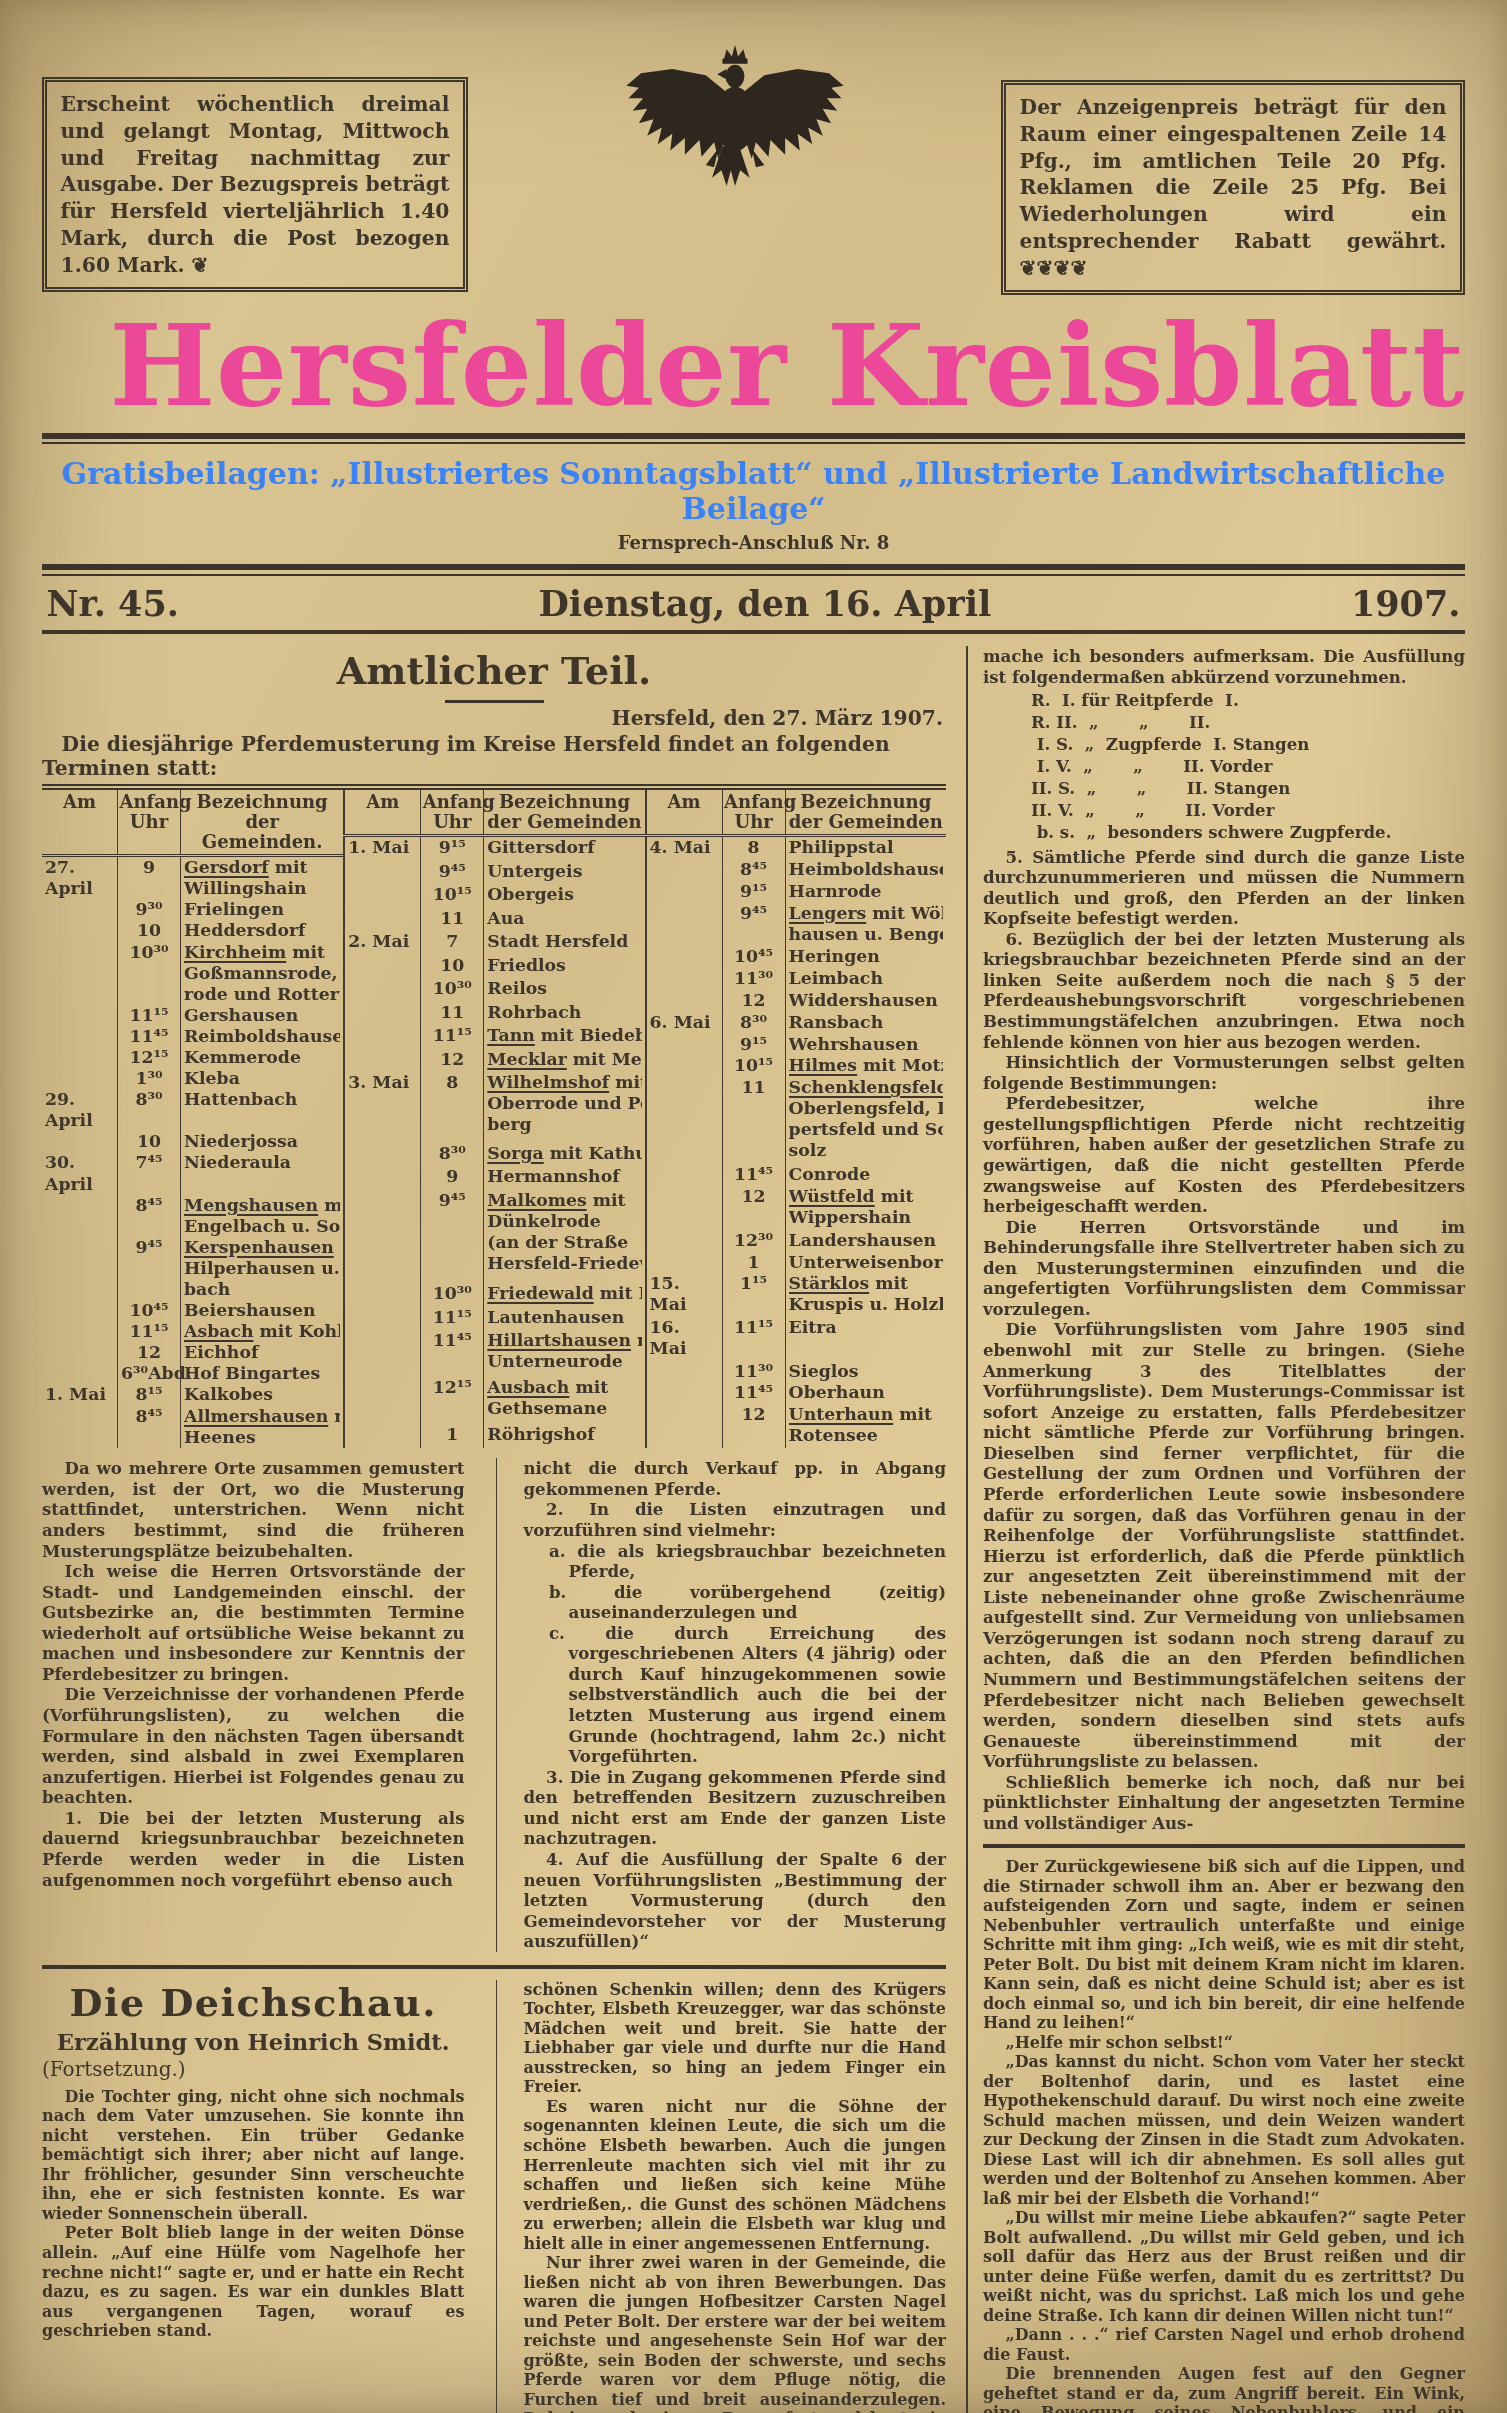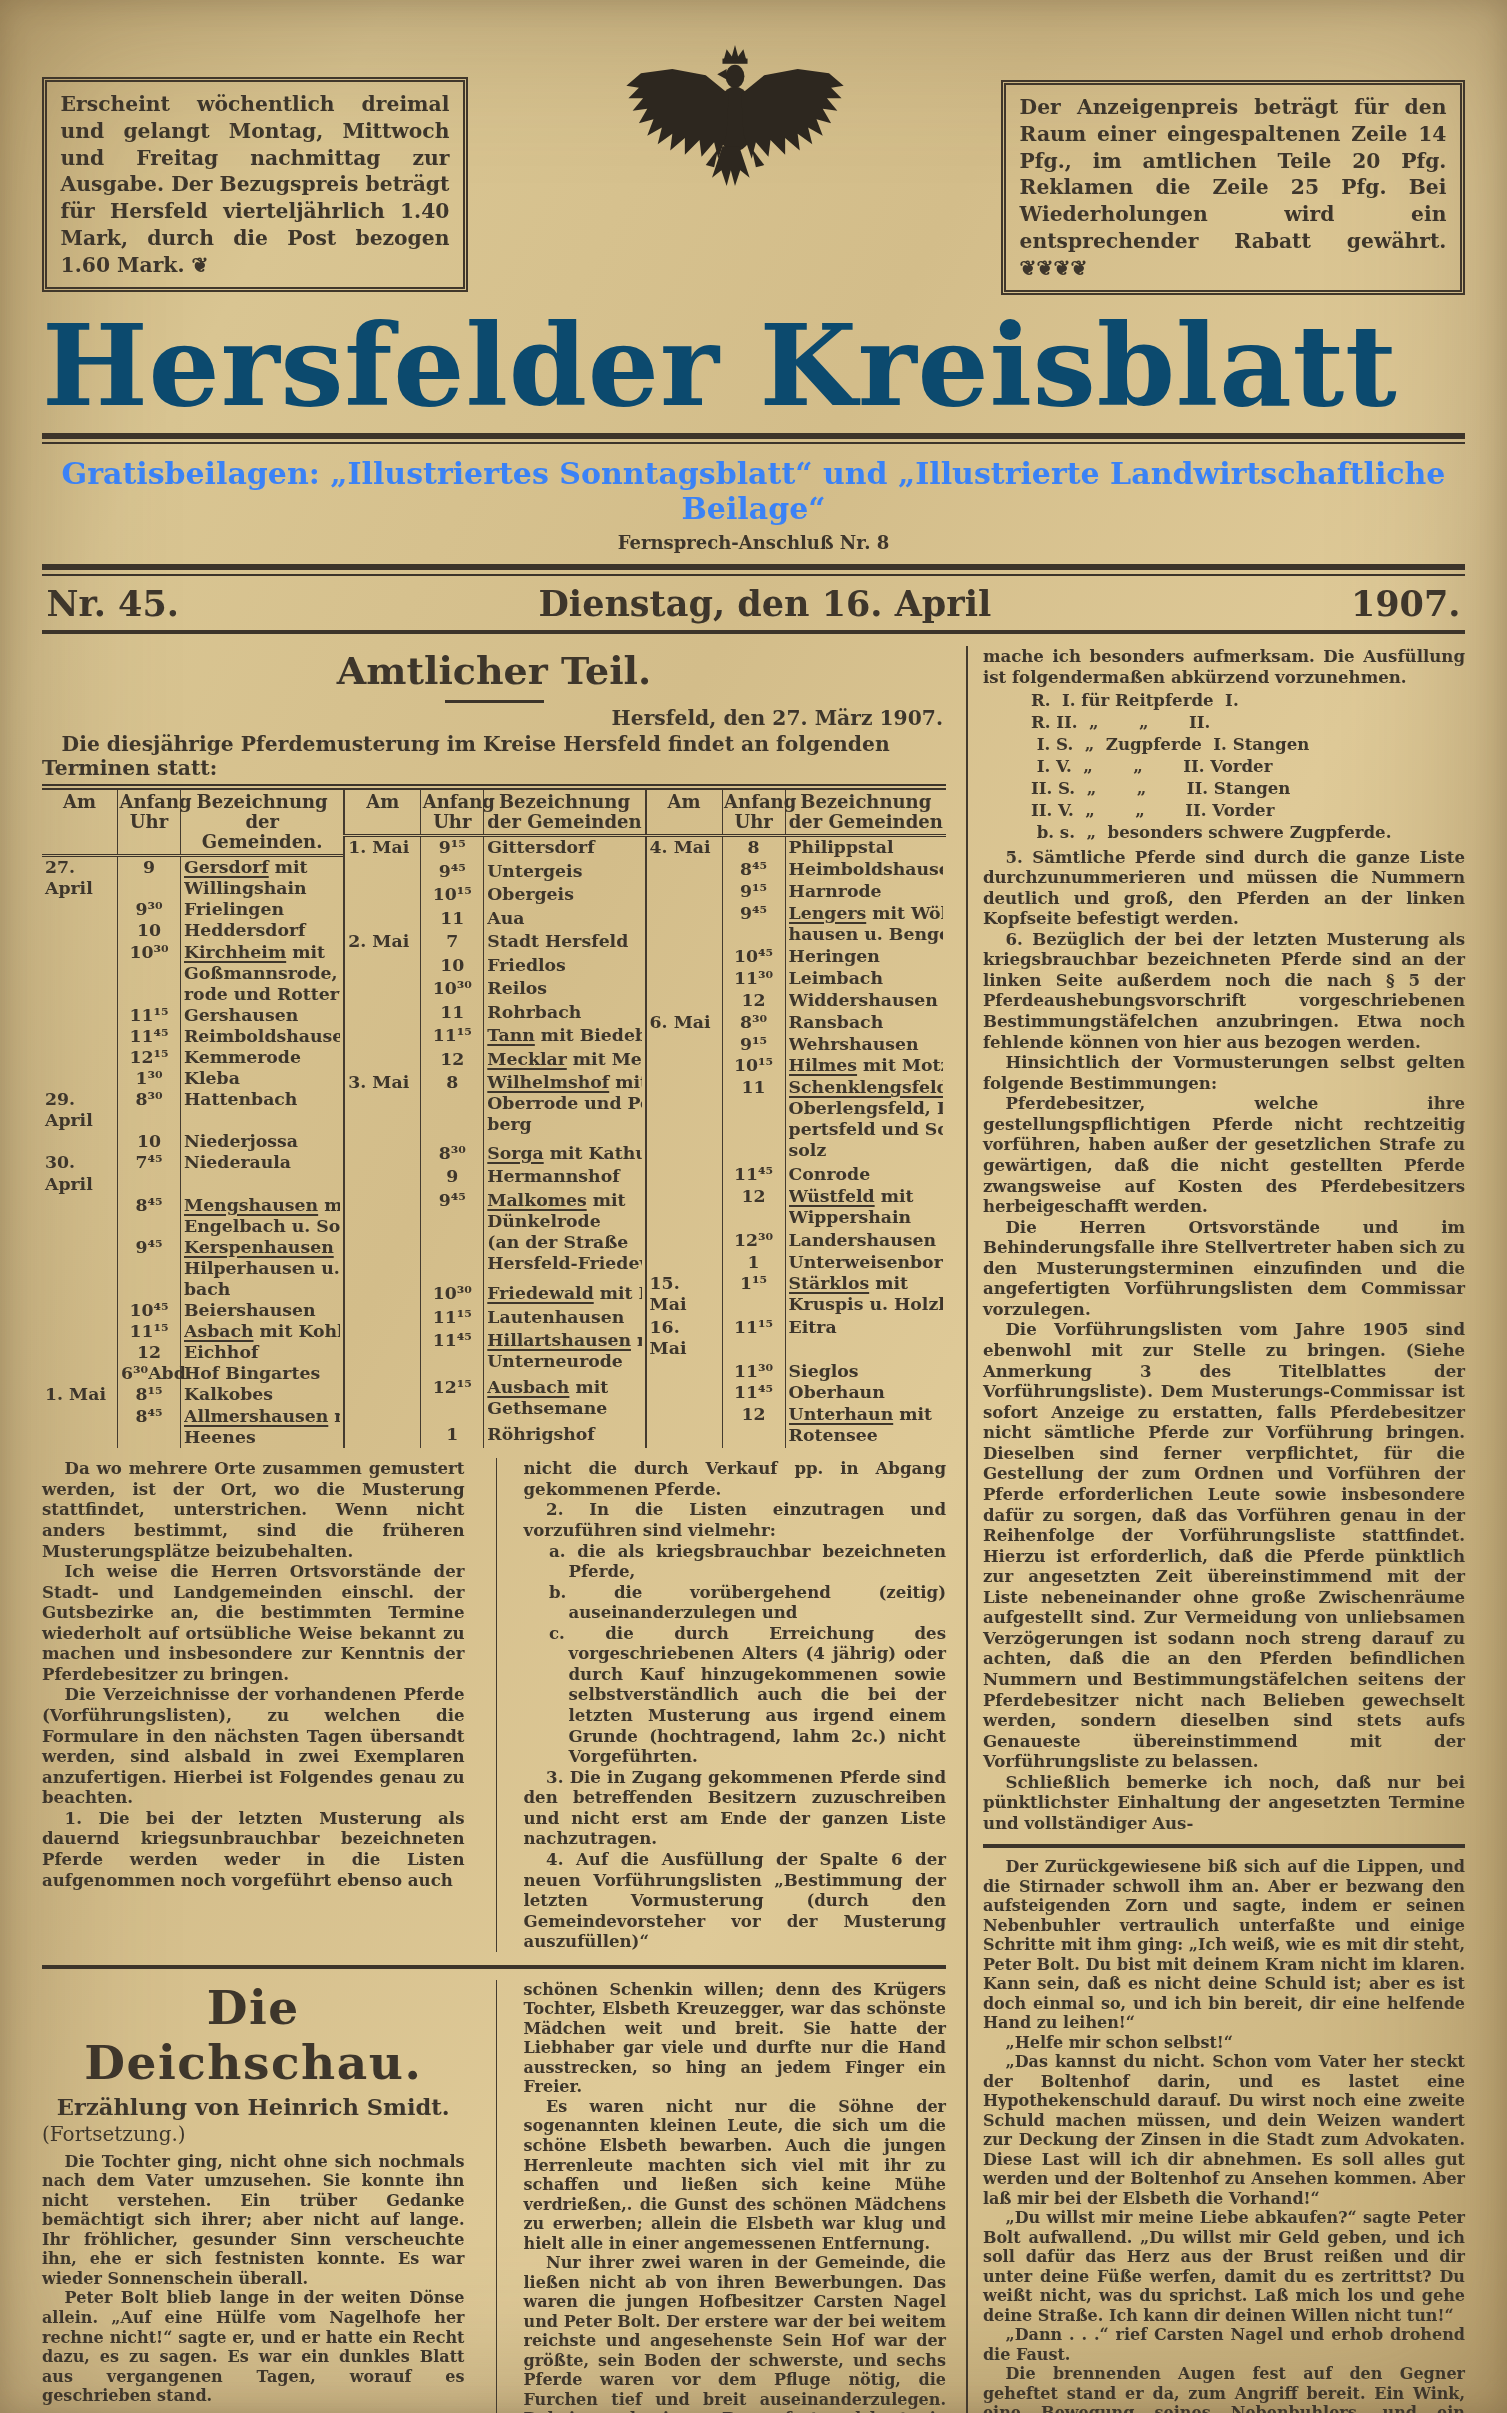--- a/index.html
+++ b/index.html
@@ -19,23 +19,23 @@
   .notice{
     border:5.3px double #40372b;padding:9px 13.6px;
     font-size:20.3px;line-height:1.32;font-weight:bold;text-align:justify;
     box-sizing:border-box;margin-top:36px;
   }
   .notice.left{width:426px;}
   .notice.right{width:464px;margin-top:39px;}
   .eagle-wrap{flex:1;display:flex;justify-content:center;align-items:flex-start;}
   
   .masthead{
-    margin:12px 0 1.5px 0;text-align:left;
+    margin:12px 0 1.5px 0;text-align:right;
     font-size:112px;font-weight:bold;letter-spacing:0.8px;line-height:1.05;
-    color:#0c4a6e;
+    color:#ec4899;
   }
   .rule{border:0;margin:0;}
   .rule.double{height:3.8px;border-top:6px solid #3c342a;border-bottom:2.3px solid #3c342a;margin-top:7.5px;}
   .rule.thick{border-top:4.5px solid #3c342a;}
   .subtitle{margin-top:12px;text-align:center;font-size:30px;font-weight:bold;color:#3b82f6;}
   .phone{margin-top:6px;text-align:center;font-size:18px;font-weight:bold;}
   .dateband{
     display:flex;justify-content:space-between;align-items:baseline;
     font-size:35px;font-weight:bold;padding:7.5px 4.5px 6px 4.5px;
   }
@@ -67,21 +67,21 @@
   .two-col{display:flex;gap:31px;margin-top:10.5px;}
   .two-col .col{flex:1;min-width:0;}
   .two-col .col + .col{border-left:1.5px solid #443b2f;padding-left:27px;}
   .para{margin:0;font-size:16.6px;font-weight:bold;line-height:1.24;text-align:justify;text-indent:22.6px;}
   .para.cont{text-indent:0;}
   .para.li{text-indent:-19.6px;padding-left:45px;text-align:justify;}
   .story .para{font-size:16px;line-height:1.22;}
   .abbr{margin:3px 0 3px 48px;font-size:16.6px;font-weight:bold;line-height:1.32;white-space:pre;}
   
   .story-sep{margin:13.6px 0 9px 0;}
-  .story-title{margin:0;text-align:center;font-size:47px;font-weight:bold;letter-spacing:1.5px;}
+  .story-title{margin:0;text-align:center;font-size:38px;font-weight:bold;letter-spacing:1.5px;}
   .byline{text-align:center;font-size:22.6px;font-weight:bold;margin-top:4.5px;}
   .fortsetzung{text-align:left;font-size:20px;font-weight:normal;margin:1.5px 0 6px 0;}
   .rr-rule{margin:10.5px 0 9px 0;}
 </style>
 </head>
 <body>
 
 <div class="page">
 
   <div class="topbar">

